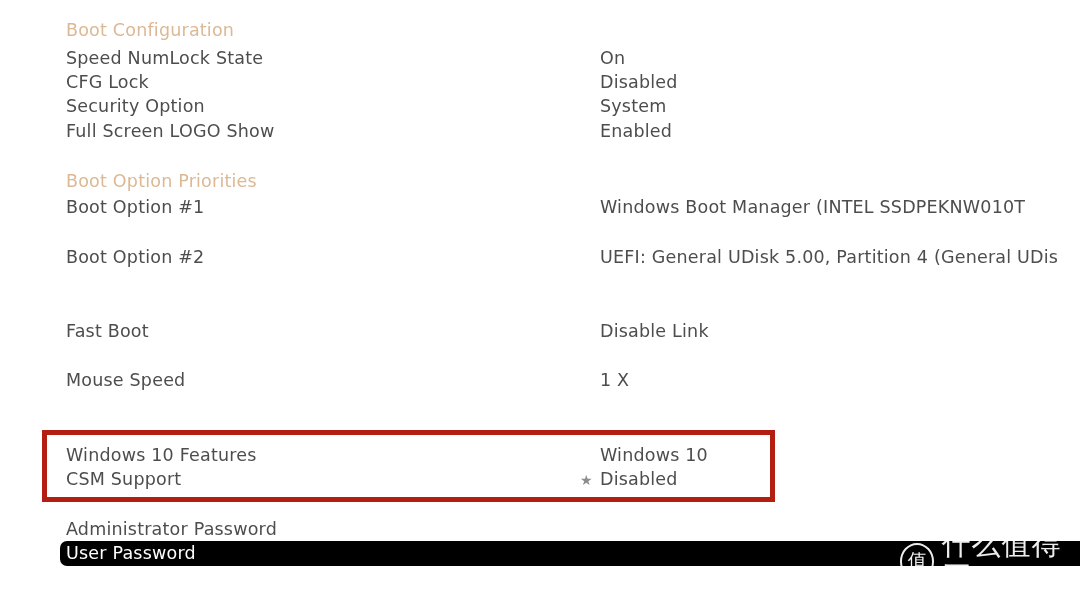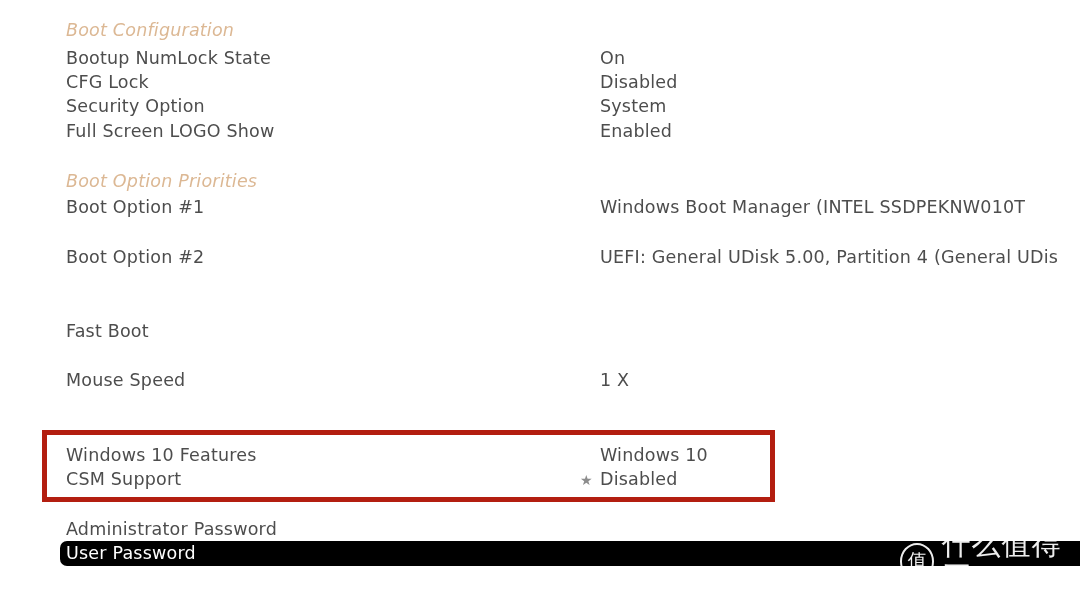--- a/index.html
+++ b/index.html
@@ -49,21 +49,20 @@
   }
   .section-title {
     position: absolute;
     left: 66px;
     top: 0;
     font-size: 17.5px;
     line-height: 24px;
     letter-spacing: 0.2px;
     color: #dcb894;
     white-space: nowrap;
-    font-style: italic;
   }
 
   
   .star-marker {
     position: absolute;
     left: 580px;
     top: 1px;
     font-size: 14px;
     line-height: 24px;
     color: #8d8d8d;
@@ -129,21 +128,21 @@
 </head>
 <body>
 
 <div id="screen">
 
   <div class="row" style="top:18px;">
     <span class="section-title">Boot Configuration</span>
   </div>
 
   <div class="row" style="top:46px;">
-    <span class="label">Bootup NumLock State</span>
+    <span class="label">Speed NumLock State</span>
     <span class="value">On</span>
   </div>
 
   <div class="row" style="top:70px;padding-left:23px;">
     <span class="label">CFG Lock</span>
     <span class="value">Disabled</span>
   </div>
 
   <div class="row" style="top:94px;padding-left:12px;">
     <span class="label">Security Option</span>
@@ -164,20 +163,21 @@
     <span class="value">Windows Boot Manager (INTEL SSDPEKNW010T</span>
   </div>
 
   <div class="row" style="top:245px;">
     <span class="label">Boot Option #2</span>
     <span class="value">UEFI: General UDisk 5.00, Partition 4 (General UDis</span>
   </div>
 
   <div class="row" style="top:319px;">
     <span class="label">Fast Boot</span>
+    <span class="value">Disable Link</span>
   </div>
 
   <div class="row" style="top:368px;text-align:right;">
     <span class="label">Mouse Speed</span>
     <span class="value">1 X</span>
   </div>
 
   <div id="red-box"></div>
 
   <div class="row" style="top:443px;">

